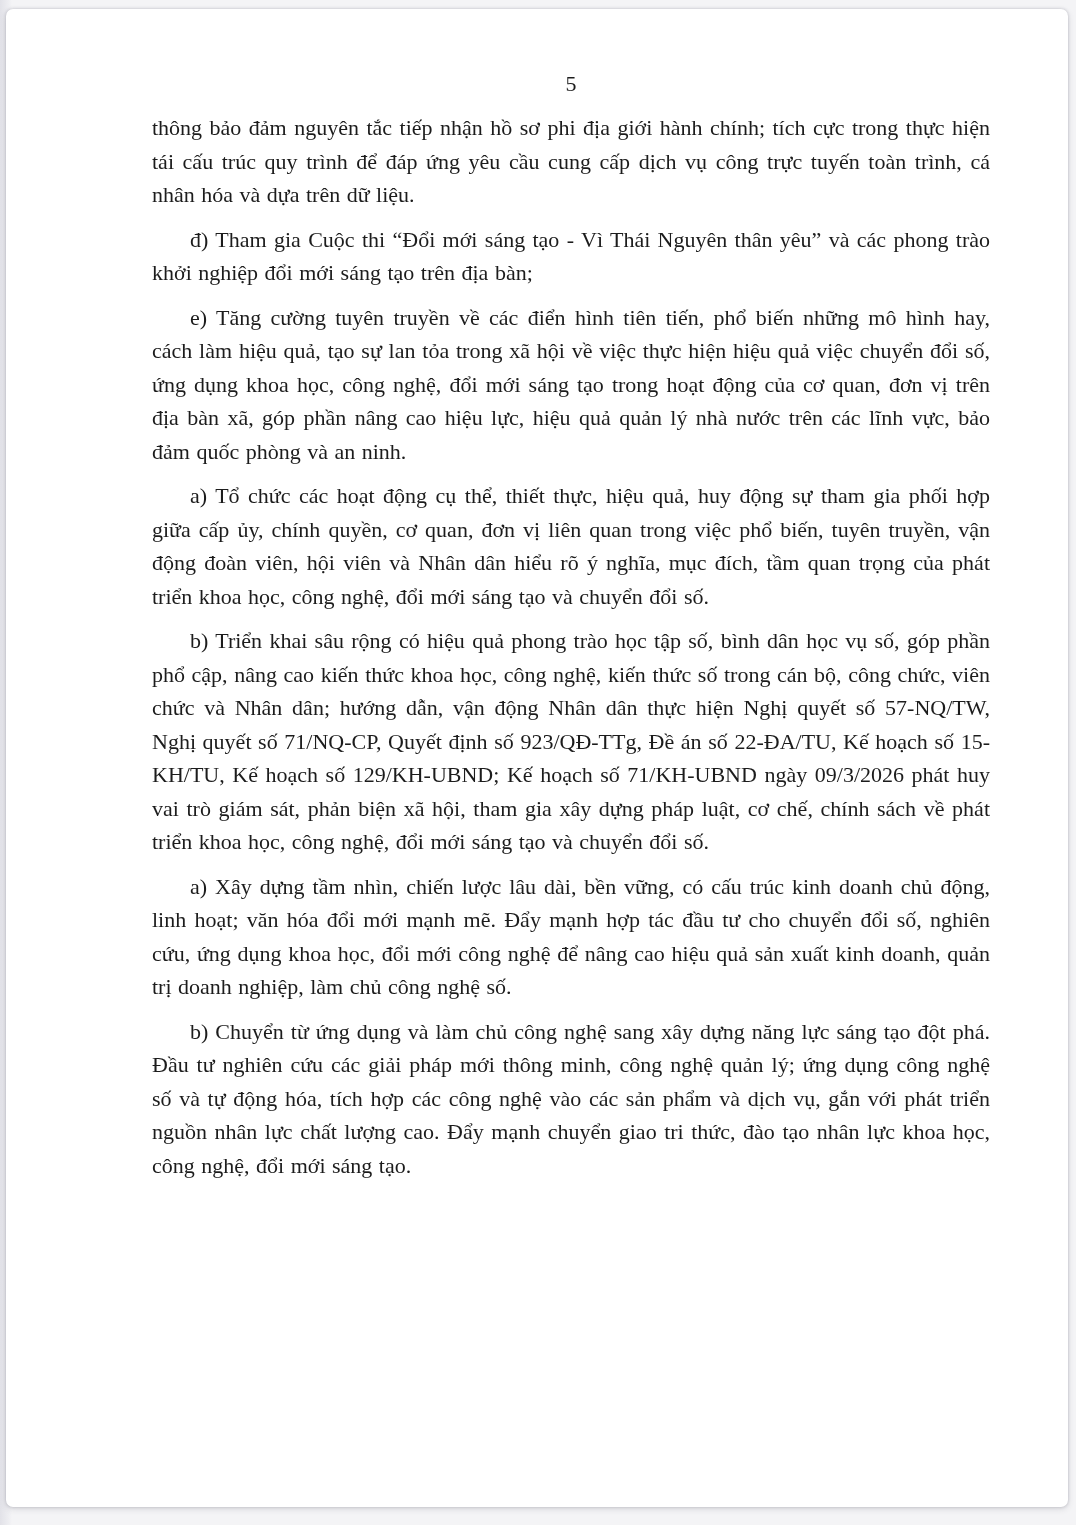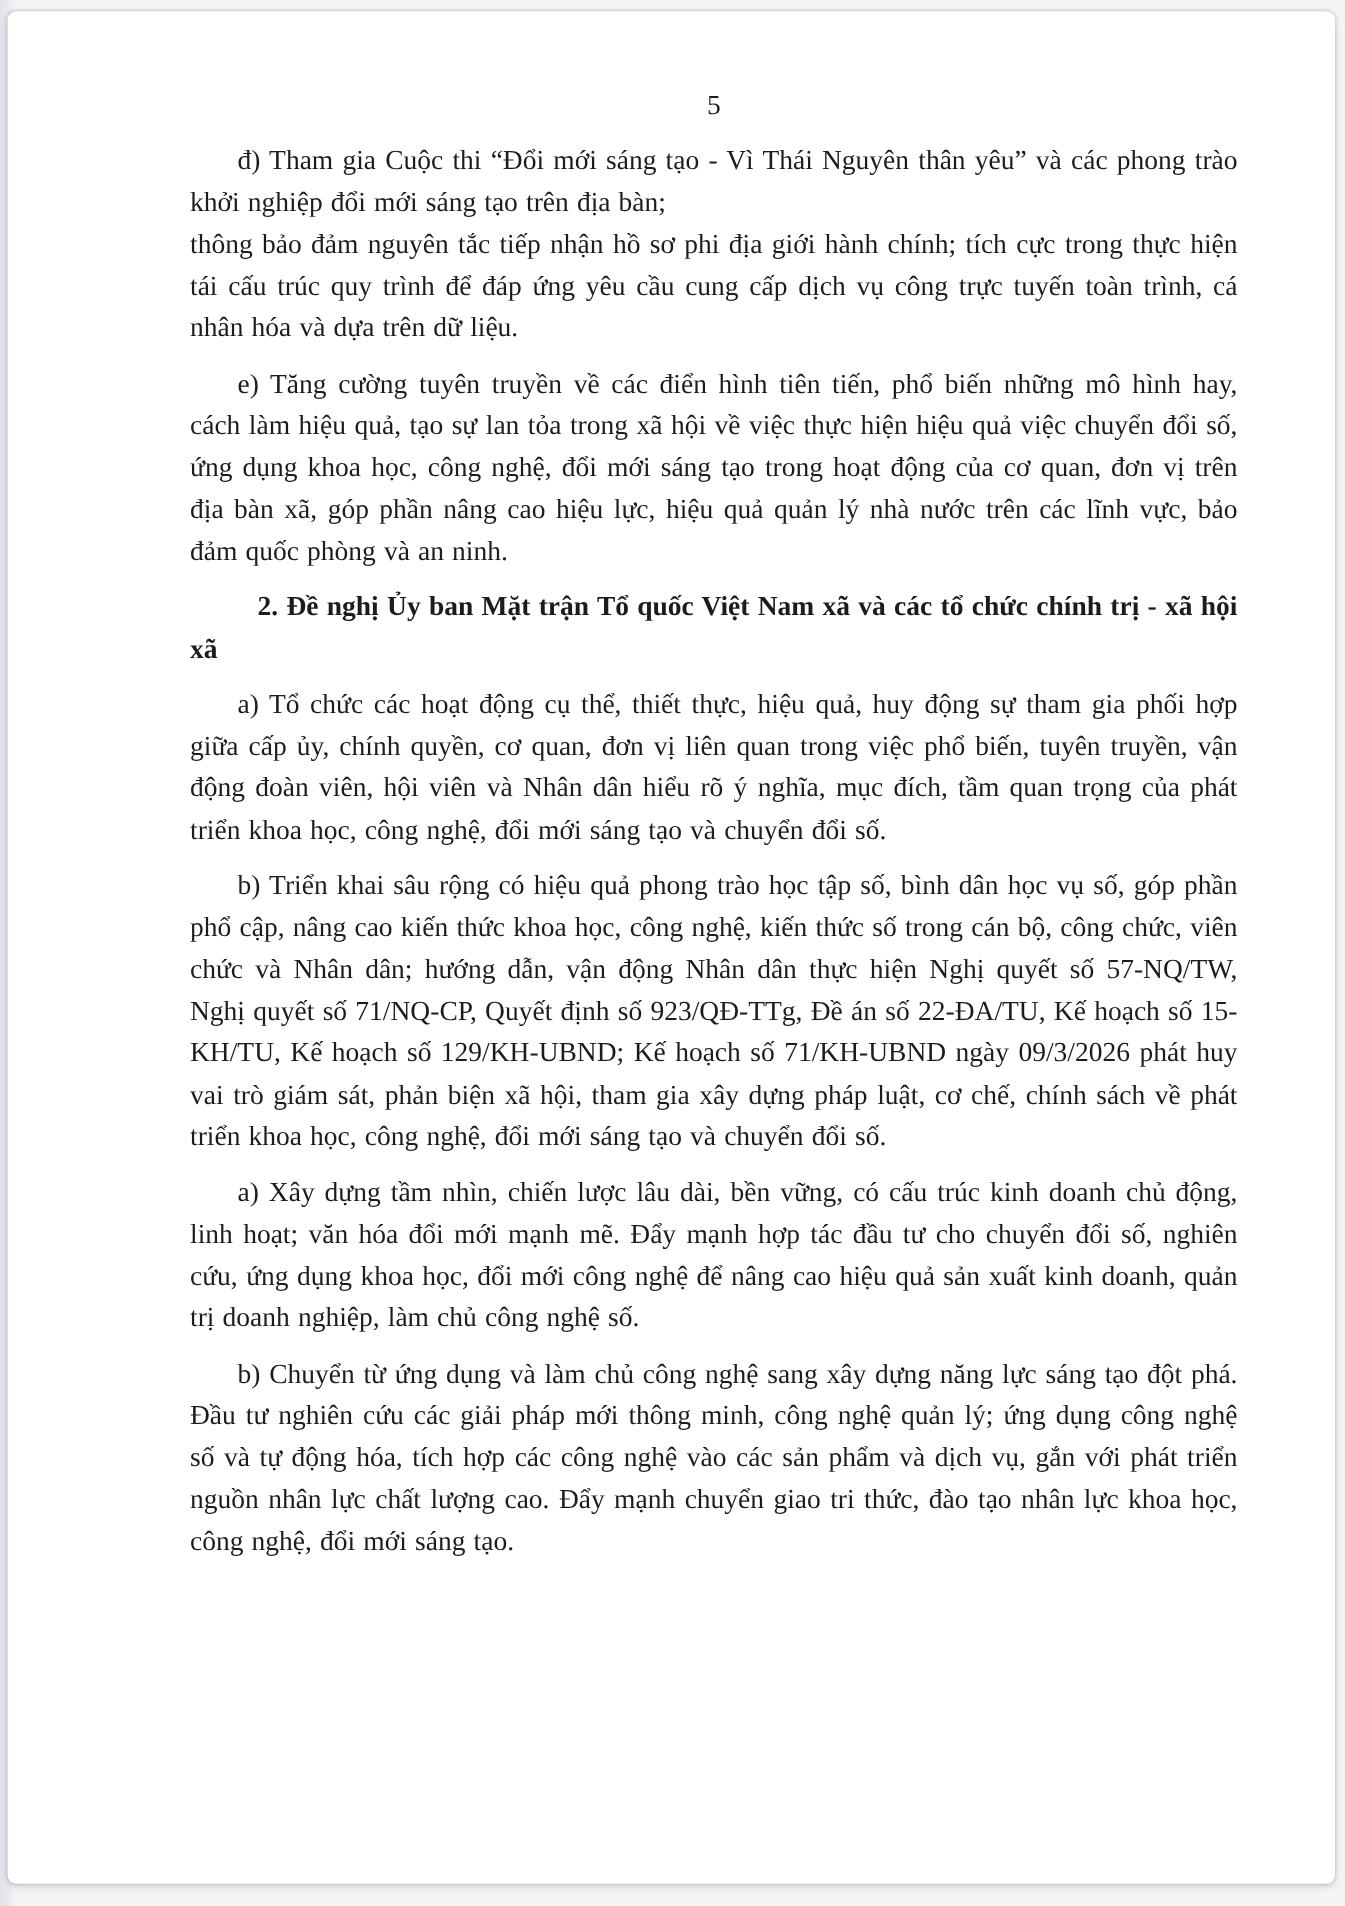--- a/index.html
+++ b/index.html
@@ -57,27 +57,26 @@
 </style>
 </head>
 <body>
 
 <div class="viewport">
   <div class="sheet">
     <div class="content">
 
       <div class="pageno">5</div>
 
+      <p class="para continuation">thông bảo đảm nguyên tắc tiếp nhận hồ sơ phi địa giới hành chính; tích cực trong thực hiện tái cấu trúc quy trình để đáp ứng yêu cầu cung cấp dịch vụ công trực tuyến toàn trình, cá nhân hóa và dựa trên dữ liệu.</p>
+
       <p class="para">đ) Tham gia Cuộc thi “Đổi mới sáng tạo - Vì Thái Nguyên thân yêu” và các phong trào khởi nghiệp đổi mới sáng tạo trên địa bàn;</p>
-
-      <p class="para continuation">thông bảo đảm nguyên tắc tiếp nhận hồ sơ phi địa giới hành chính; tích cực trong thực hiện tái cấu trúc quy trình để đáp ứng yêu cầu cung cấp dịch vụ công trực tuyến toàn trình, cá nhân hóa và dựa trên dữ liệu.</p>
 
       <p class="para">e) Tăng cường tuyên truyền về các điển hình tiên tiến, phổ biến những mô hình hay, cách làm hiệu quả, tạo sự lan tỏa trong xã hội về việc thực hiện hiệu quả việc chuyển đổi số, ứng dụng khoa học, công nghệ, đổi mới sáng tạo trong hoạt động của cơ quan, đơn vị trên địa bàn xã, góp phần nâng cao hiệu lực, hiệu quả quản lý nhà nước trên các lĩnh vực, bảo đảm quốc phòng và an ninh.</p>
 
-      <p class="para heading">2. Đề nghị Ủy ban Mặt trận Tổ quốc Việt Nam xã và các tổ chức chính trị - xã hội xã</p>
 
       <p class="para">a) Tổ chức các hoạt động cụ thể, thiết thực, hiệu quả, huy động sự tham gia phối hợp giữa cấp ủy, chính quyền, cơ quan, đơn vị liên quan trong việc phổ biến, tuyên truyền, vận động đoàn viên, hội viên và Nhân dân hiểu rõ ý nghĩa, mục đích, tầm quan trọng của phát triển khoa học, công nghệ, đổi mới sáng tạo và chuyển đổi số.</p>
 
       <p class="para">b) Triển khai sâu rộng có hiệu quả phong trào học tập số, bình dân học vụ số, góp phần phổ cập, nâng cao kiến thức khoa học, công nghệ, kiến thức số trong cán bộ, công chức, viên chức và Nhân dân; hướng dẫn, vận động Nhân dân thực hiện Nghị quyết số 57-NQ/TW, Nghị quyết số 71/NQ-CP, Quyết định số 923/QĐ-TTg, Đề án số 22-ĐA/TU, Kế hoạch số 15-KH/TU, Kế hoạch số 129/KH-UBND; Kế hoạch số 71/KH-UBND ngày 09/3/2026 phát huy vai trò giám sát, phản biện xã hội, tham gia xây dựng pháp luật, cơ chế, chính sách về phát triển khoa học, công nghệ, đổi mới sáng tạo và chuyển đổi số.</p>
 
 
       <p class="para">a) Xây dựng tầm nhìn, chiến lược lâu dài, bền vững, có cấu trúc kinh doanh chủ động, linh hoạt; văn hóa đổi mới mạnh mẽ. Đẩy mạnh hợp tác đầu tư cho chuyển đổi số, nghiên cứu, ứng dụng khoa học, đổi mới công nghệ để nâng cao hiệu quả sản xuất kinh doanh, quản trị doanh nghiệp, làm chủ công nghệ số.</p>
 
       <p class="para">b) Chuyển từ ứng dụng và làm chủ công nghệ sang xây dựng năng lực sáng tạo đột phá. Đầu tư nghiên cứu các giải pháp mới thông minh, công nghệ quản lý; ứng dụng công nghệ số và tự động hóa, tích hợp các công nghệ vào các sản phẩm và dịch vụ, gắn với phát triển nguồn nhân lực chất lượng cao. Đẩy mạnh chuyển giao tri thức, đào tạo nhân lực khoa học, công nghệ, đổi mới sáng tạo.</p>
 

